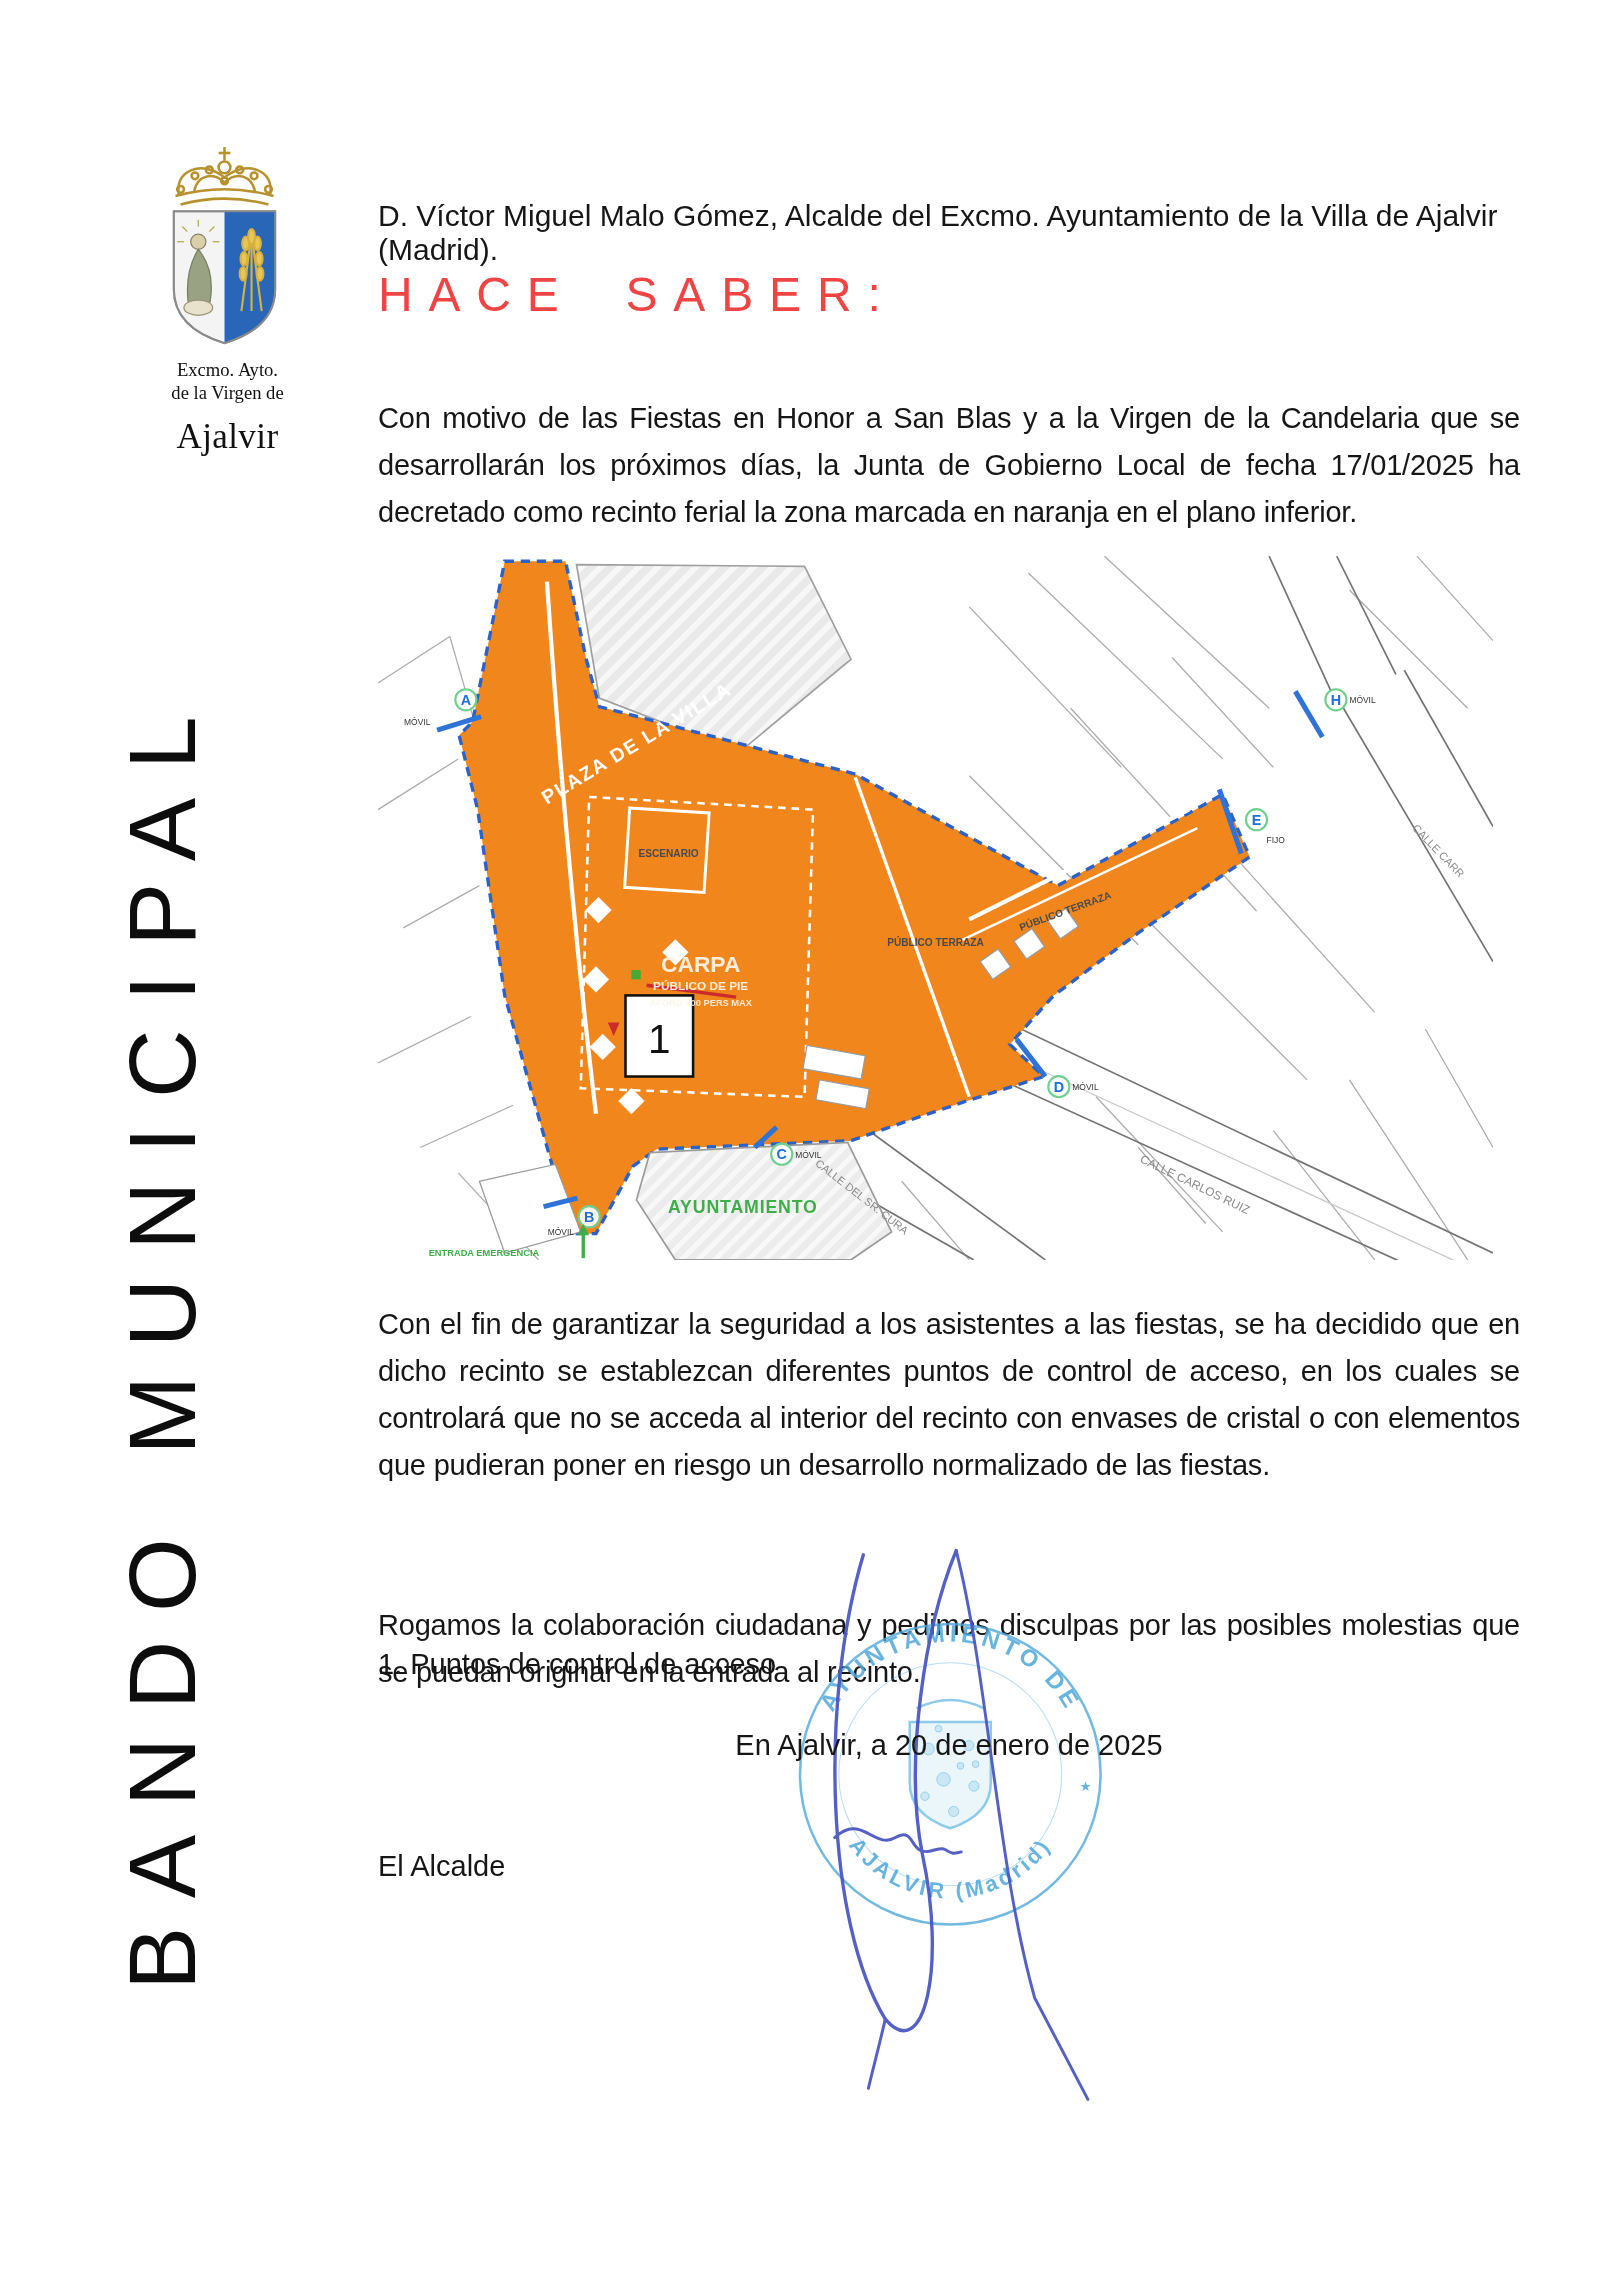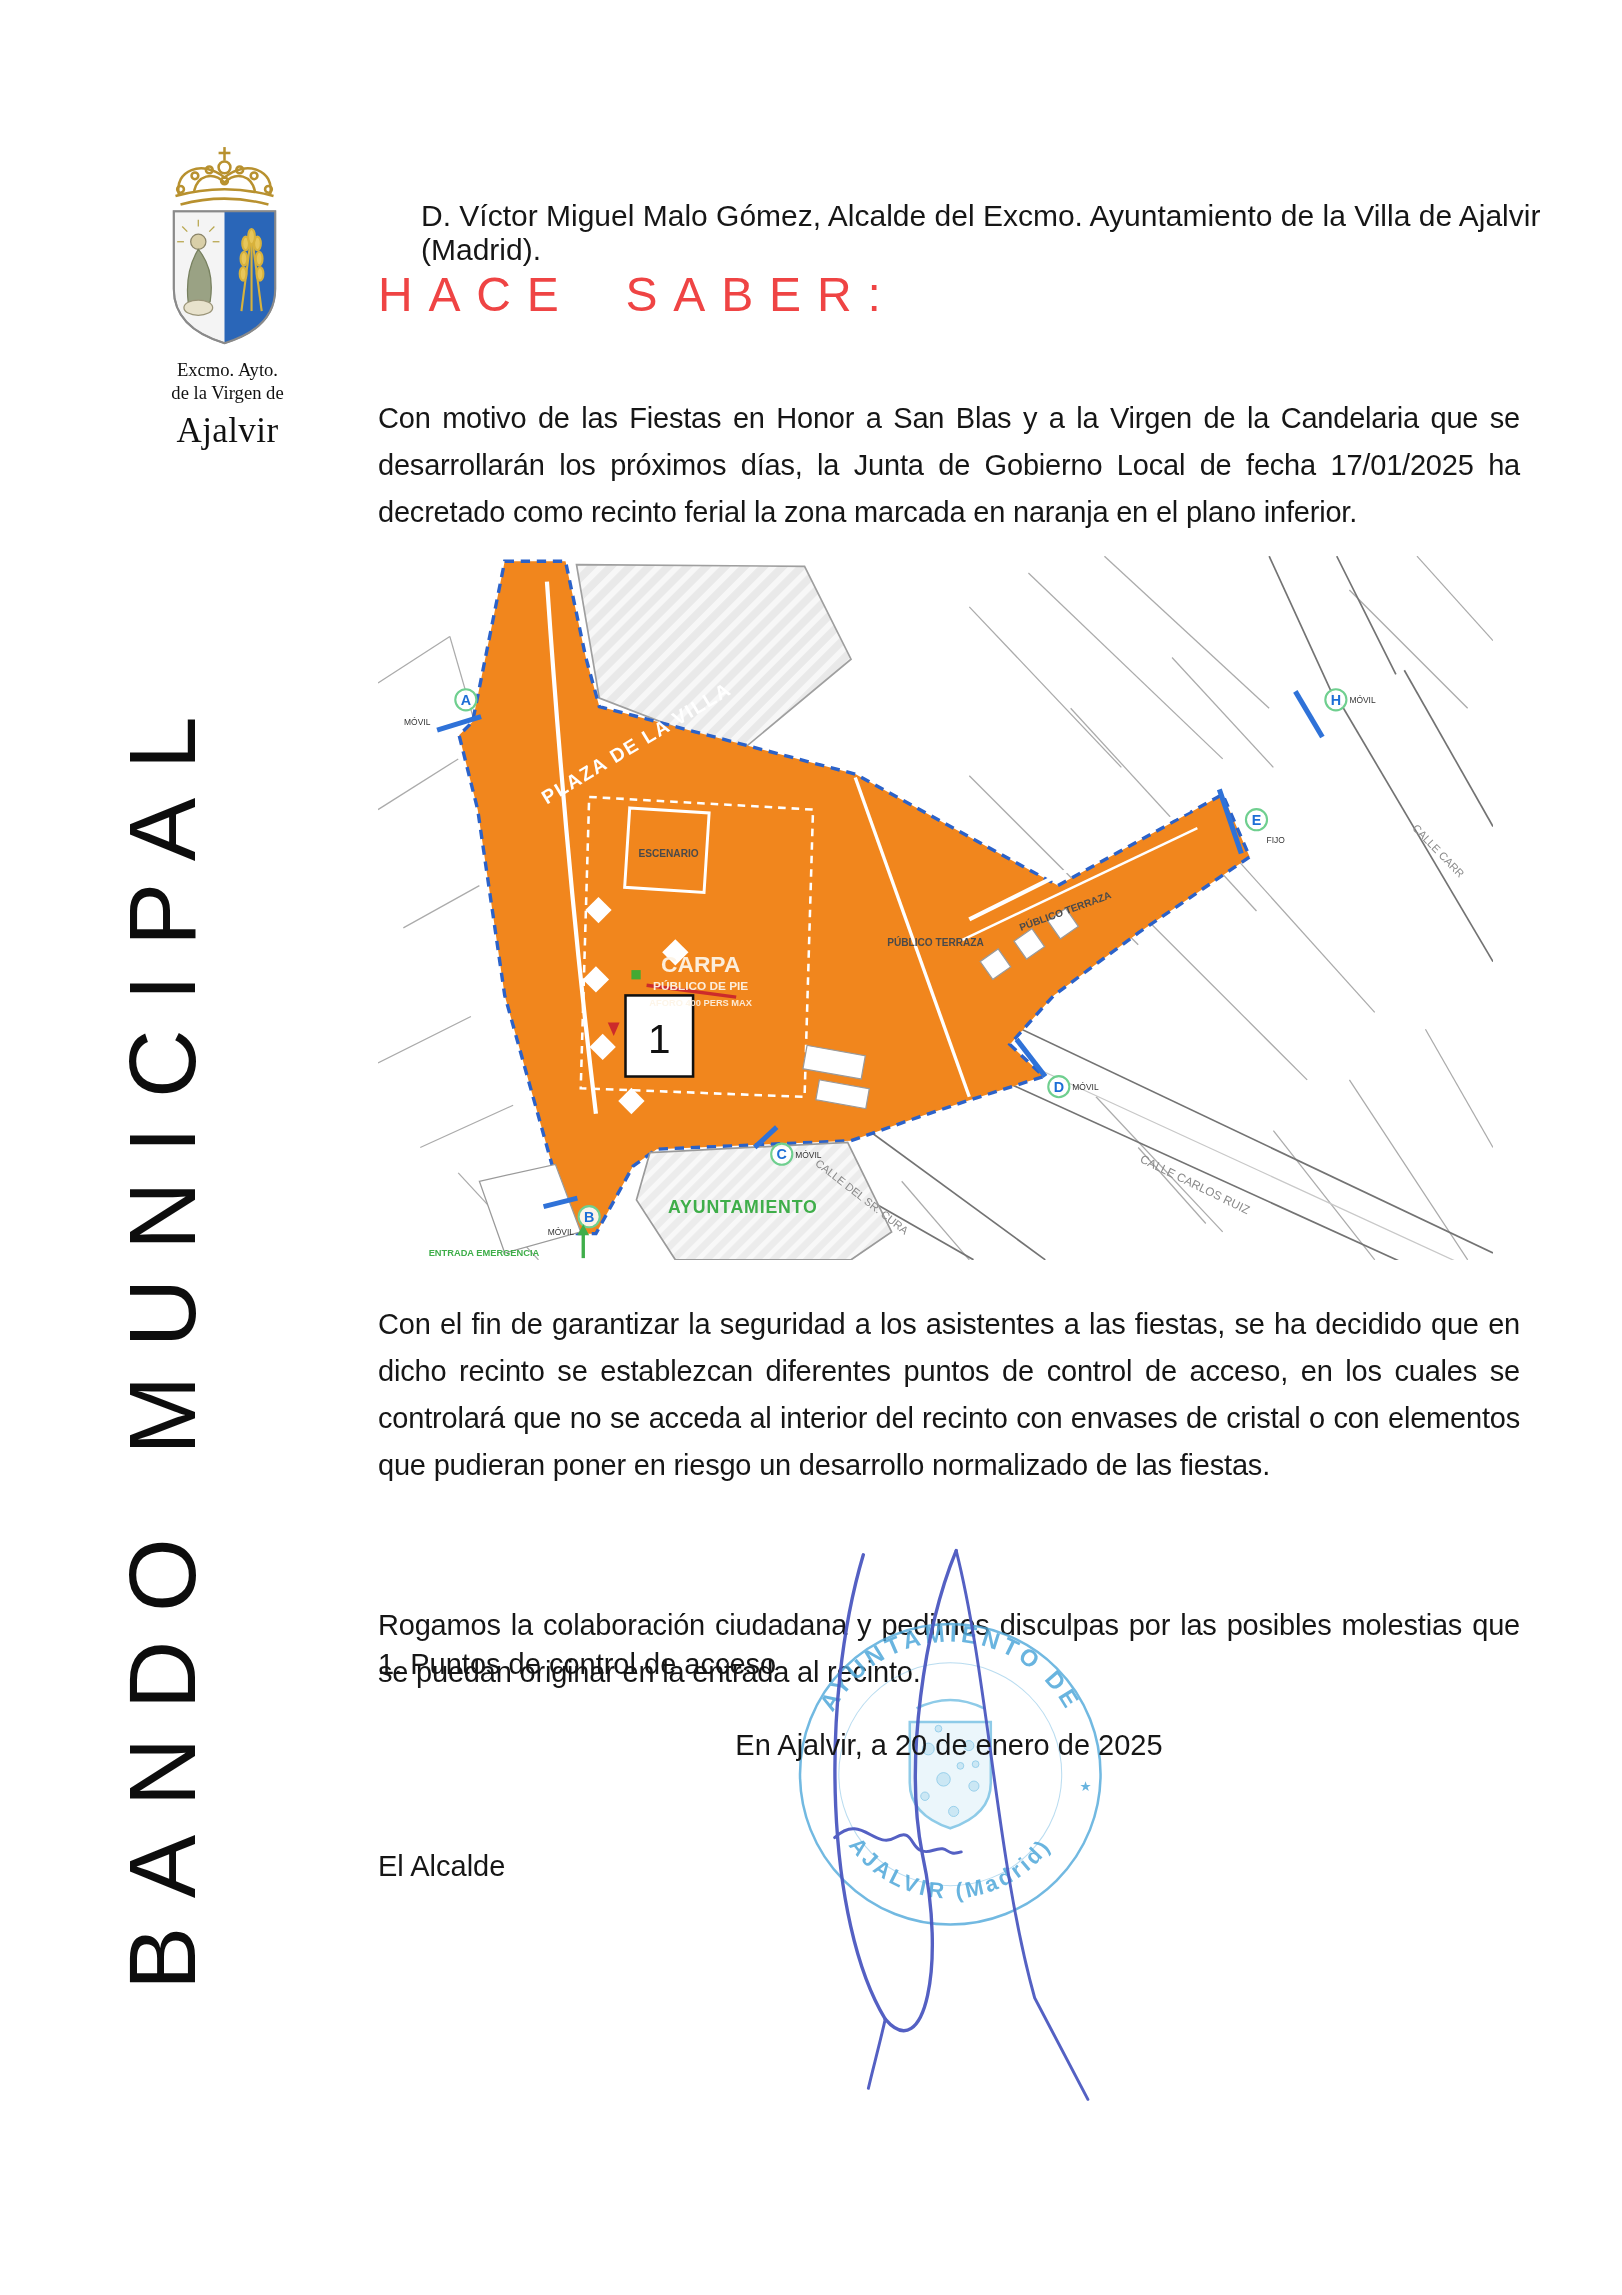--- a/index.html
+++ b/index.html
@@ -5,31 +5,31 @@
   html,body{margin:0;padding:0;}
   body{
     width:1622px;height:2295px;position:relative;overflow:hidden;
     background:#ffffff;font-family:"Liberation Sans",sans-serif;color:#161616;
   }
   .abs{position:absolute;}
   
   .crest{left:150px;top:142px;width:149px;height:213px;}
   .org-block{left:101px;top:358px;width:253px;text-align:center;line-height:1.25;font-family:Liberation Serif, serif;}
   .org-line{font-size:18.6px;color:#111;}
-  .org-name{font-size:35px;color:#111;margin-top:5px;letter-spacing:0.4px;}
+  .org-name{font-size:35px;color:#111;margin-top:11px;letter-spacing:0.4px;}
   
   .banner{
     left:108px;top:581px;height:1409px;
     writing-mode:vertical-rl;transform:rotate(180deg);
     font-size:95px;letter-spacing:0.30em;color:#0d0d0d;font-weight:400;
     white-space:nowrap;
   }
   
   .col{left:378px;width:1142px;}
-  .intro{top:199px;font-size:30px;margin-left:43px;}
+  .intro{top:199px;font-size:30px;}
   .saber{top:267px;font-size:48px;letter-spacing:0.33em;word-spacing:0.45em;color:#ef4444;}
   .para{font-size:29px;line-height:47px;text-align:justify;letter-spacing:-0.2px;}
   .p1{top:395px;}
   .p2{top:1301px;}
   .listh{top:1648px;font-size:29px;}
   .p3{top:1602px;}
   .dateline{top:1693px;text-align:center;font-size:29px;z-index:4;margin-top:36px;}
   .alcalde{top:1850px;text-align:left;font-size:29px;z-index:4;}
   
   .mapwrap{left:378px;top:556px;width:1115px;height:704px;}

